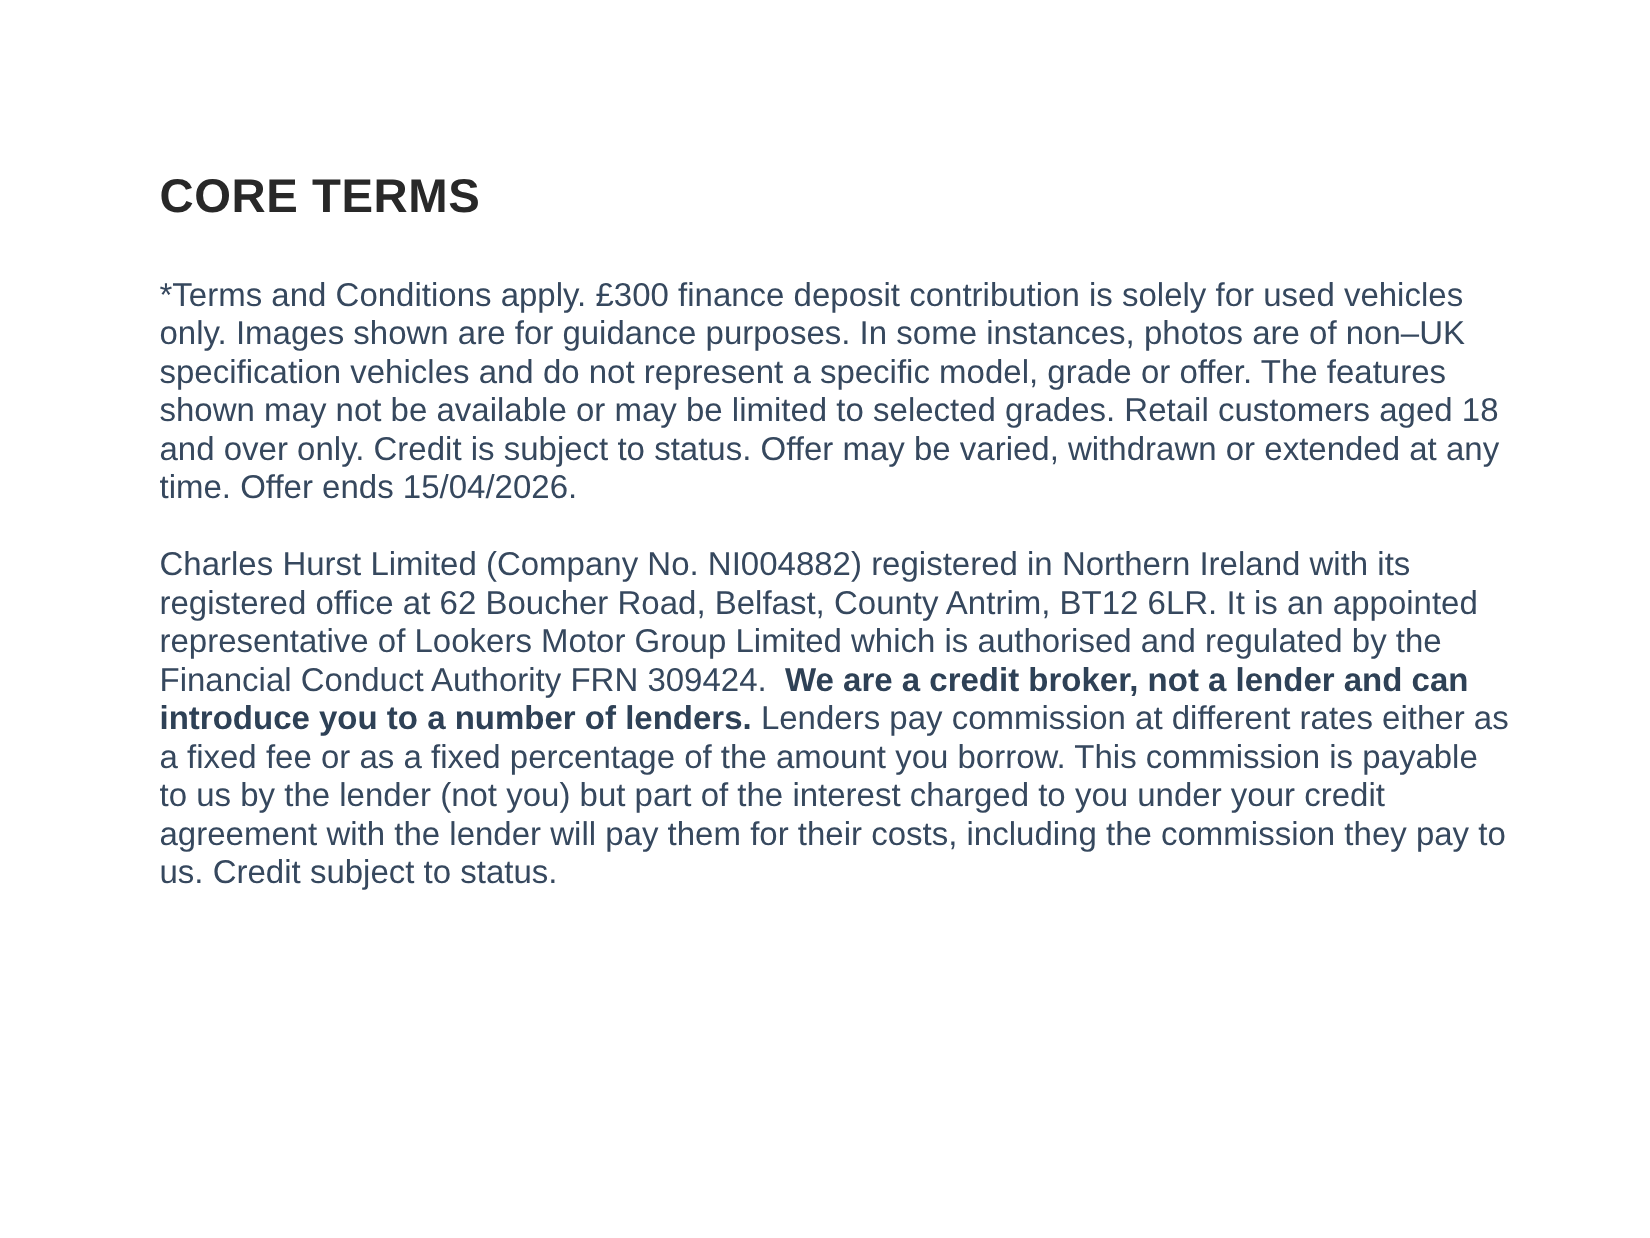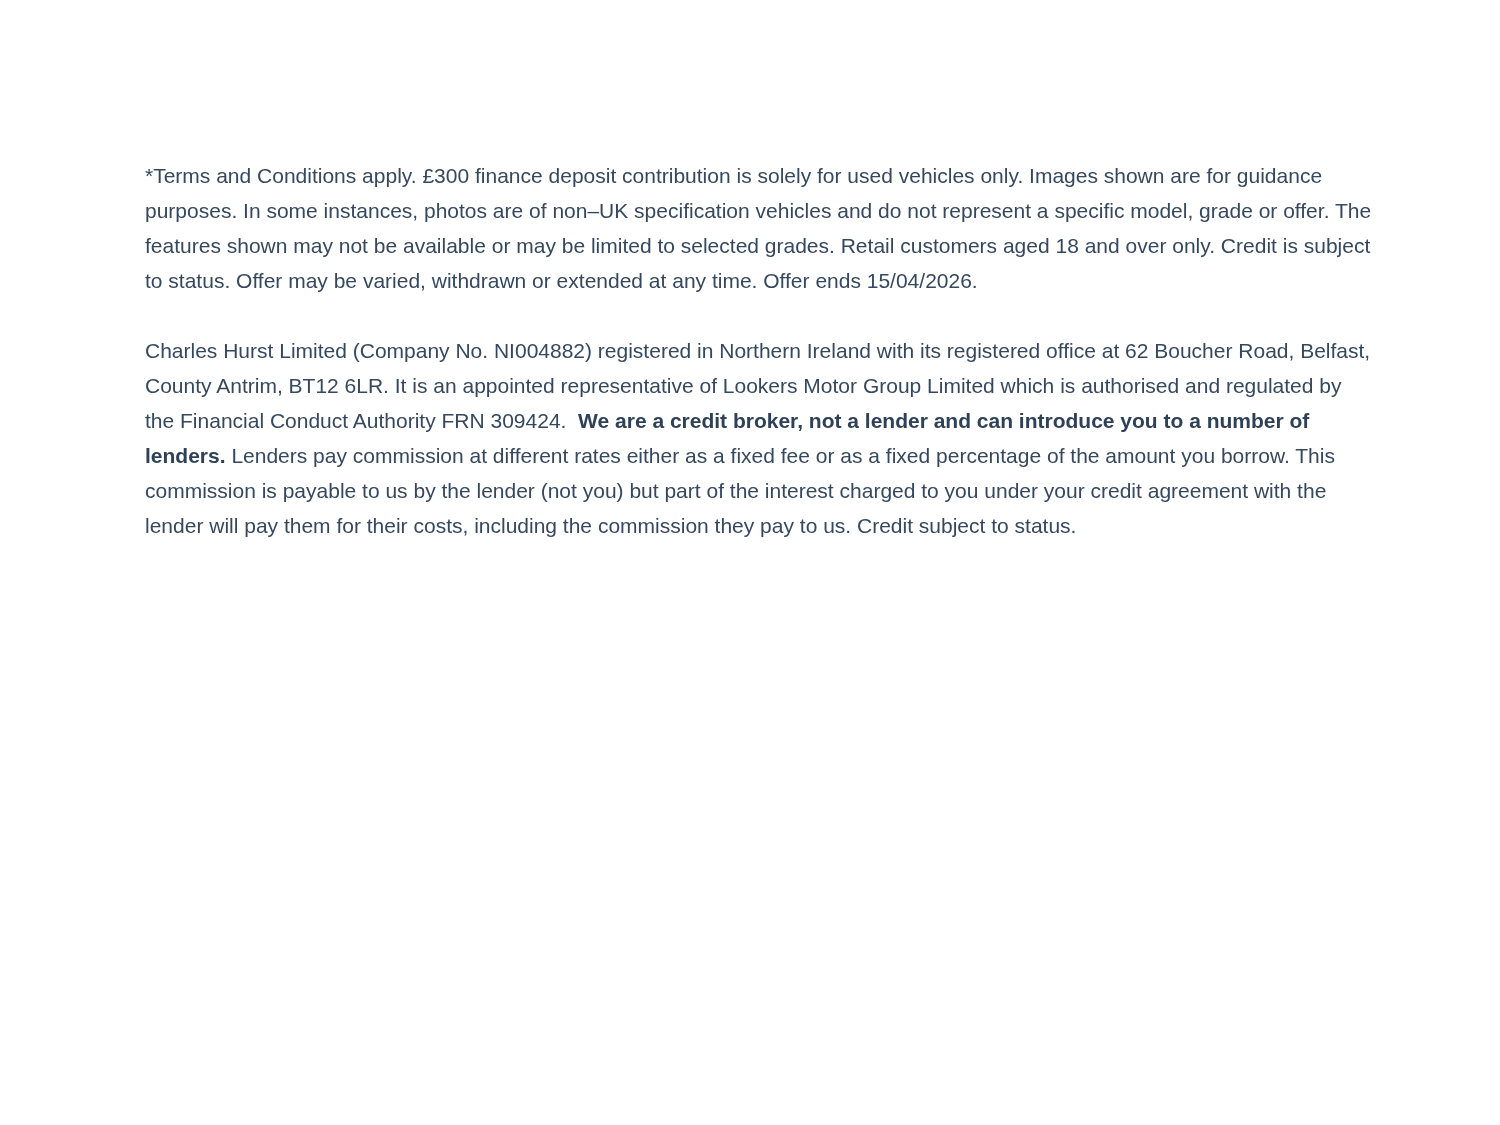--- a/index.html
+++ b/index.html
@@ -22,32 +22,33 @@
     margin: 0 0 50px 0;
     font-size: 43px;
     line-height: 1.0;
     font-weight: 700;
     letter-spacing: 0.5px;
     color: #282828;
   }
   .doc p.body {
     margin: 0 0 35px 0;
     max-width: 1230px;
-    font-size: 21px;
+    font-size: 30px;
     line-height: 35px;
     font-weight: 400;
     color: #36485e;
     white-space: pre-wrap;
   }
   .doc p.body strong {
     font-weight: 700;
     color: #2e4156;
   }
 </style>
 </head>
 <body>
 
 <main class="doc">
+  <h1>CORE TERMS</h1>
 
   <p class="body">*Terms and Conditions apply. £300 finance deposit contribution is solely for used vehicles only. Images shown are for guidance purposes. In some instances, photos are of non–UK specification vehicles and do not represent a specific model, grade or offer. The features shown may not be available or may be limited to selected grades. Retail customers aged 18 and over only. Credit is subject to status. Offer may be varied, withdrawn or extended at any time. Offer ends 15/04/2026.</p>
 
   <p class="body"><span>Charles Hurst Limited (Company No. NI004882) registered in Northern Ireland with its registered office at 62 Boucher Road, Belfast, County Antrim, BT12 6LR. It is an appointed representative of Lookers Motor Group Limited which is authorised and regulated by the Financial Conduct Authority FRN 309424.  </span><strong>We are a credit broker, not a lender and can introduce you to a number of lenders.</strong><span> Lenders pay commission at different rates either as a fixed fee or as a fixed percentage of the amount you borrow. This commission is payable to us by the lender (not you) but part of the interest charged to you under your credit agreement with the lender will pay them for their costs, including the commission they pay to us. Credit subject to status.</span></p>
 </main>
 
 </body></html>

